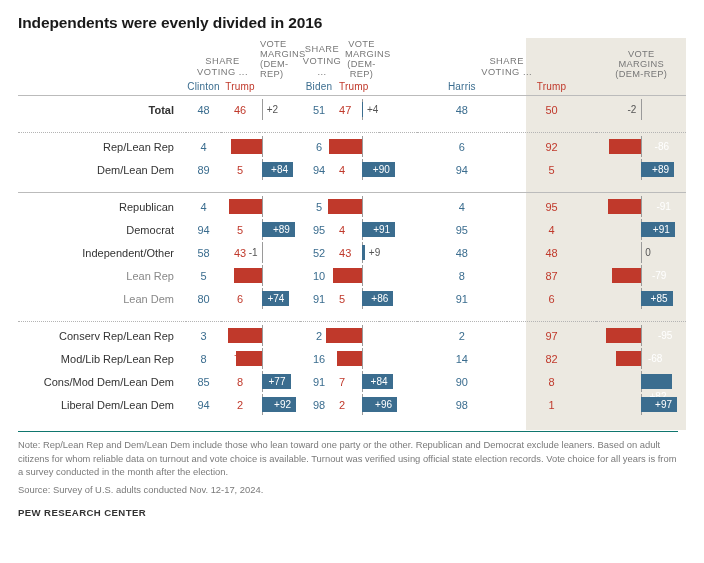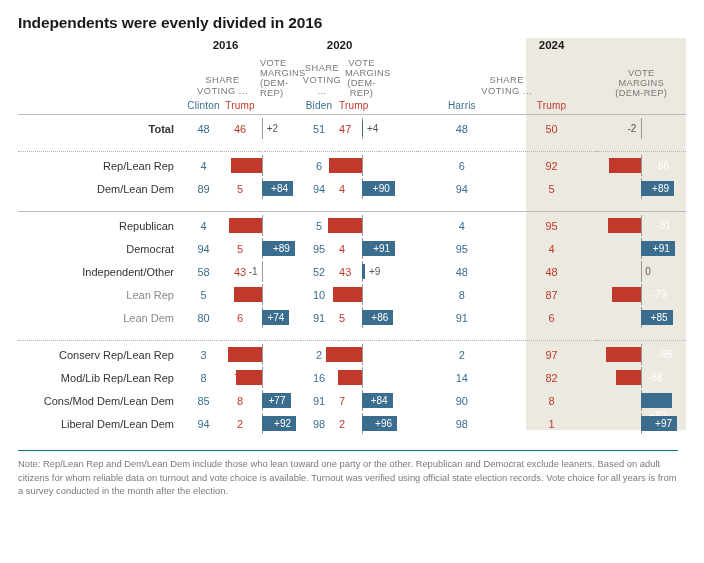--- a/index.html
+++ b/index.html
@@ -201,28 +201,20 @@
           <col class="a2">
           <col class="bar">
           <col class="gapc">
         <col class="a1">
           <col class="a2">
           <col class="bar">
       </colgroup>
       <tbody id="table-body">
           <tr>
             <td></td>
-            <td class="hdr-year" colspan="3">2016</td>
-            <td></td>
-            <td class="hdr-year" colspan="3">2020</td>
-            <td></td>
-            <td class="hdr-year" colspan="3">2024</td>
-          </tr>
-          <tr>
-            <td></td>
             <td class="hdr-group" colspan="2">SHARE<br>VOTING ...</td>
             <td class="hdr-margin">VOTE<br>MARGINS<br>(DEM-REP)</td>
             <td></td>
             <td class="hdr-group" colspan="2">SHARE<br>VOTING ...</td>
             <td class="hdr-margin">VOTE<br>MARGINS<br>(DEM-REP)</td>
             <td></td>
             <td class="hdr-group" colspan="2">SHARE<br>VOTING ...</td>
             <td class="hdr-margin">VOTE<br>MARGINS<br>(DEM-REP)</td>
           </tr>
           <tr>
@@ -730,14 +722,16 @@
             <td></td>
             <td></td>
             <td></td>
           </tr>
         </tbody>
     </table>
   </div>
 
   <div class="notes rule-top">
     <div>Note: Rep/Lean Rep and Dem/Lean Dem include those who lean toward one party or the other. Republican and Democrat exclude leaners. Based on adult citizens for whom reliable data on turnout and vote choice is available. Turnout was verified using official state election records. Vote choice for all years is from a survey conducted in the month after the election.</div>
+    <div class="src">Source: Survey of U.S. adults conducted Nov. 12-17, 2024.</div>
   </div>
+  <div class="footer">PEW RESEARCH CENTER</div>
 </div>
 
 </body></html>

